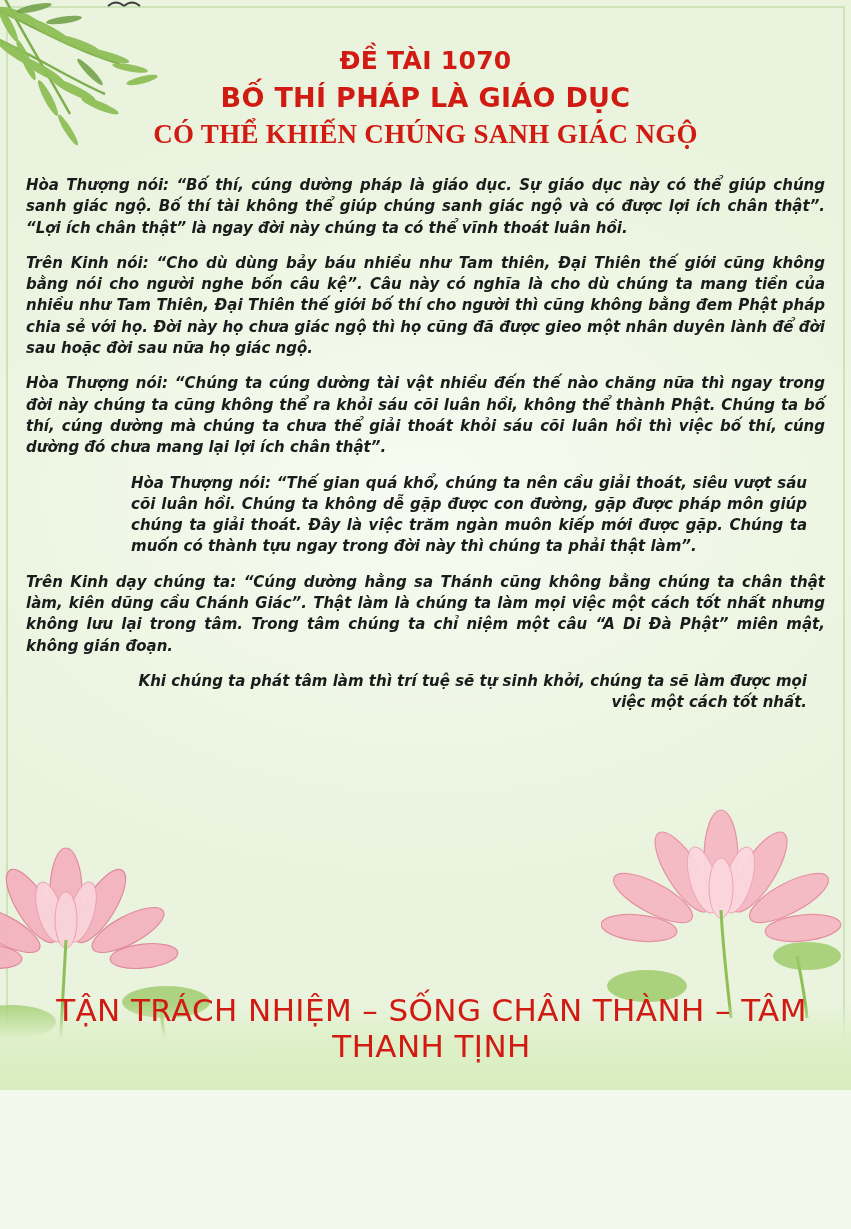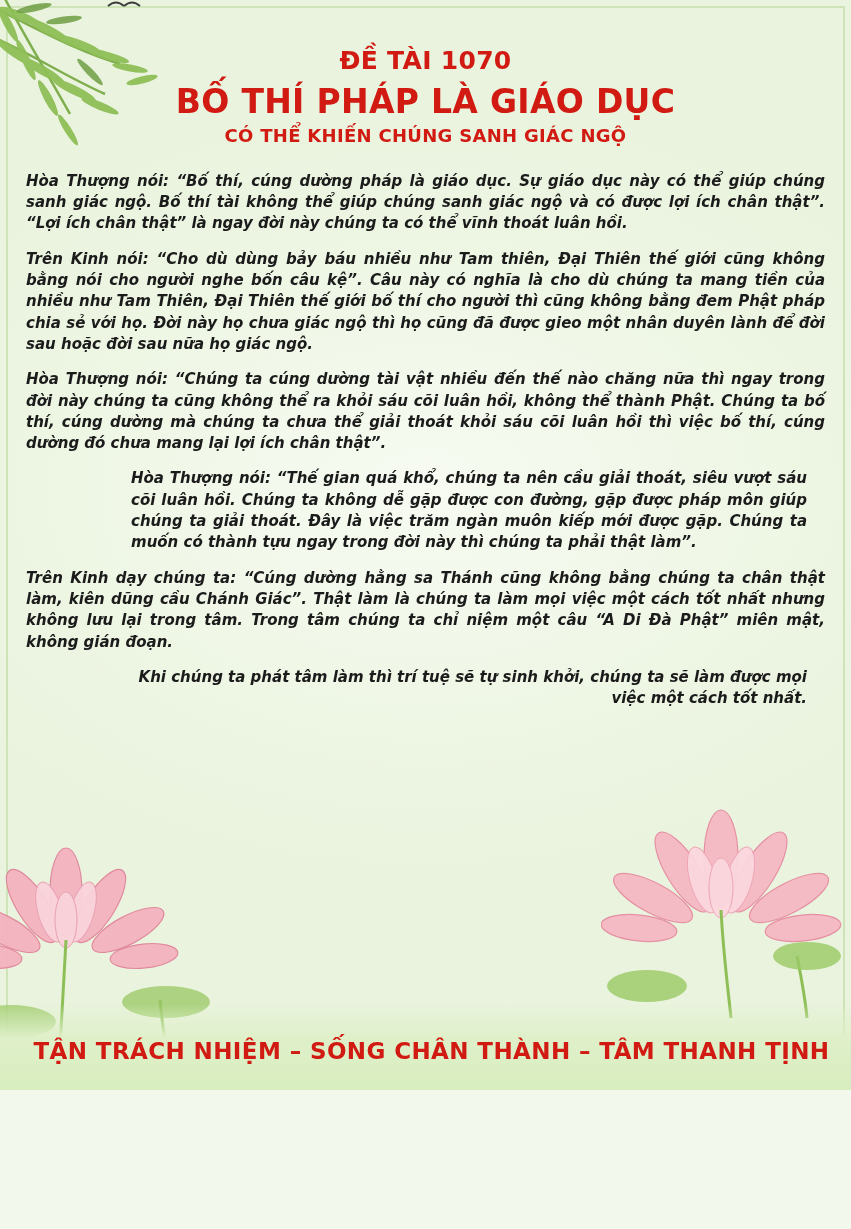--- a/index.html
+++ b/index.html
@@ -70,22 +70,22 @@
     text-align: center;
     padding-top: 44px;
   }
   .header .line {
     color: #d11a12;
     font-weight: bold;
     letter-spacing: 0.3px;
     line-height: 1.38;
   }
   .header .l1 { font-size: 25px; }
-  .header .l2 { font-size: 33px; }
-  .header .l3 { font-size: 18px; }
+  .header .l2 { font-size: 27px; }
+  .header .l3 { font-size: 27px; font-family: Liberation Serif, serif; }
 
   
   .content {
     position: relative;
     z-index: 5;
     margin: 22px 26px 0 26px;
     color: #1b1b1b;
   }
   p.para {
     margin: 0 0 14px 0;
@@ -107,22 +107,22 @@
   }
 
   
   .footer {
     position: absolute;
     left: 12px; right: 0;
     bottom: 26px;
     z-index: 6;
     text-align: center;
     color: #d11a12;
-    font-weight: bold;
-    font-size: 23px;
+    font-weight: normal;
+    font-size: 31px;
     letter-spacing: 0.4px;
   }
 </style>
 </head>
 <body>
 
 <div class="page">
 
   <div class="border-frame"></div>
 

